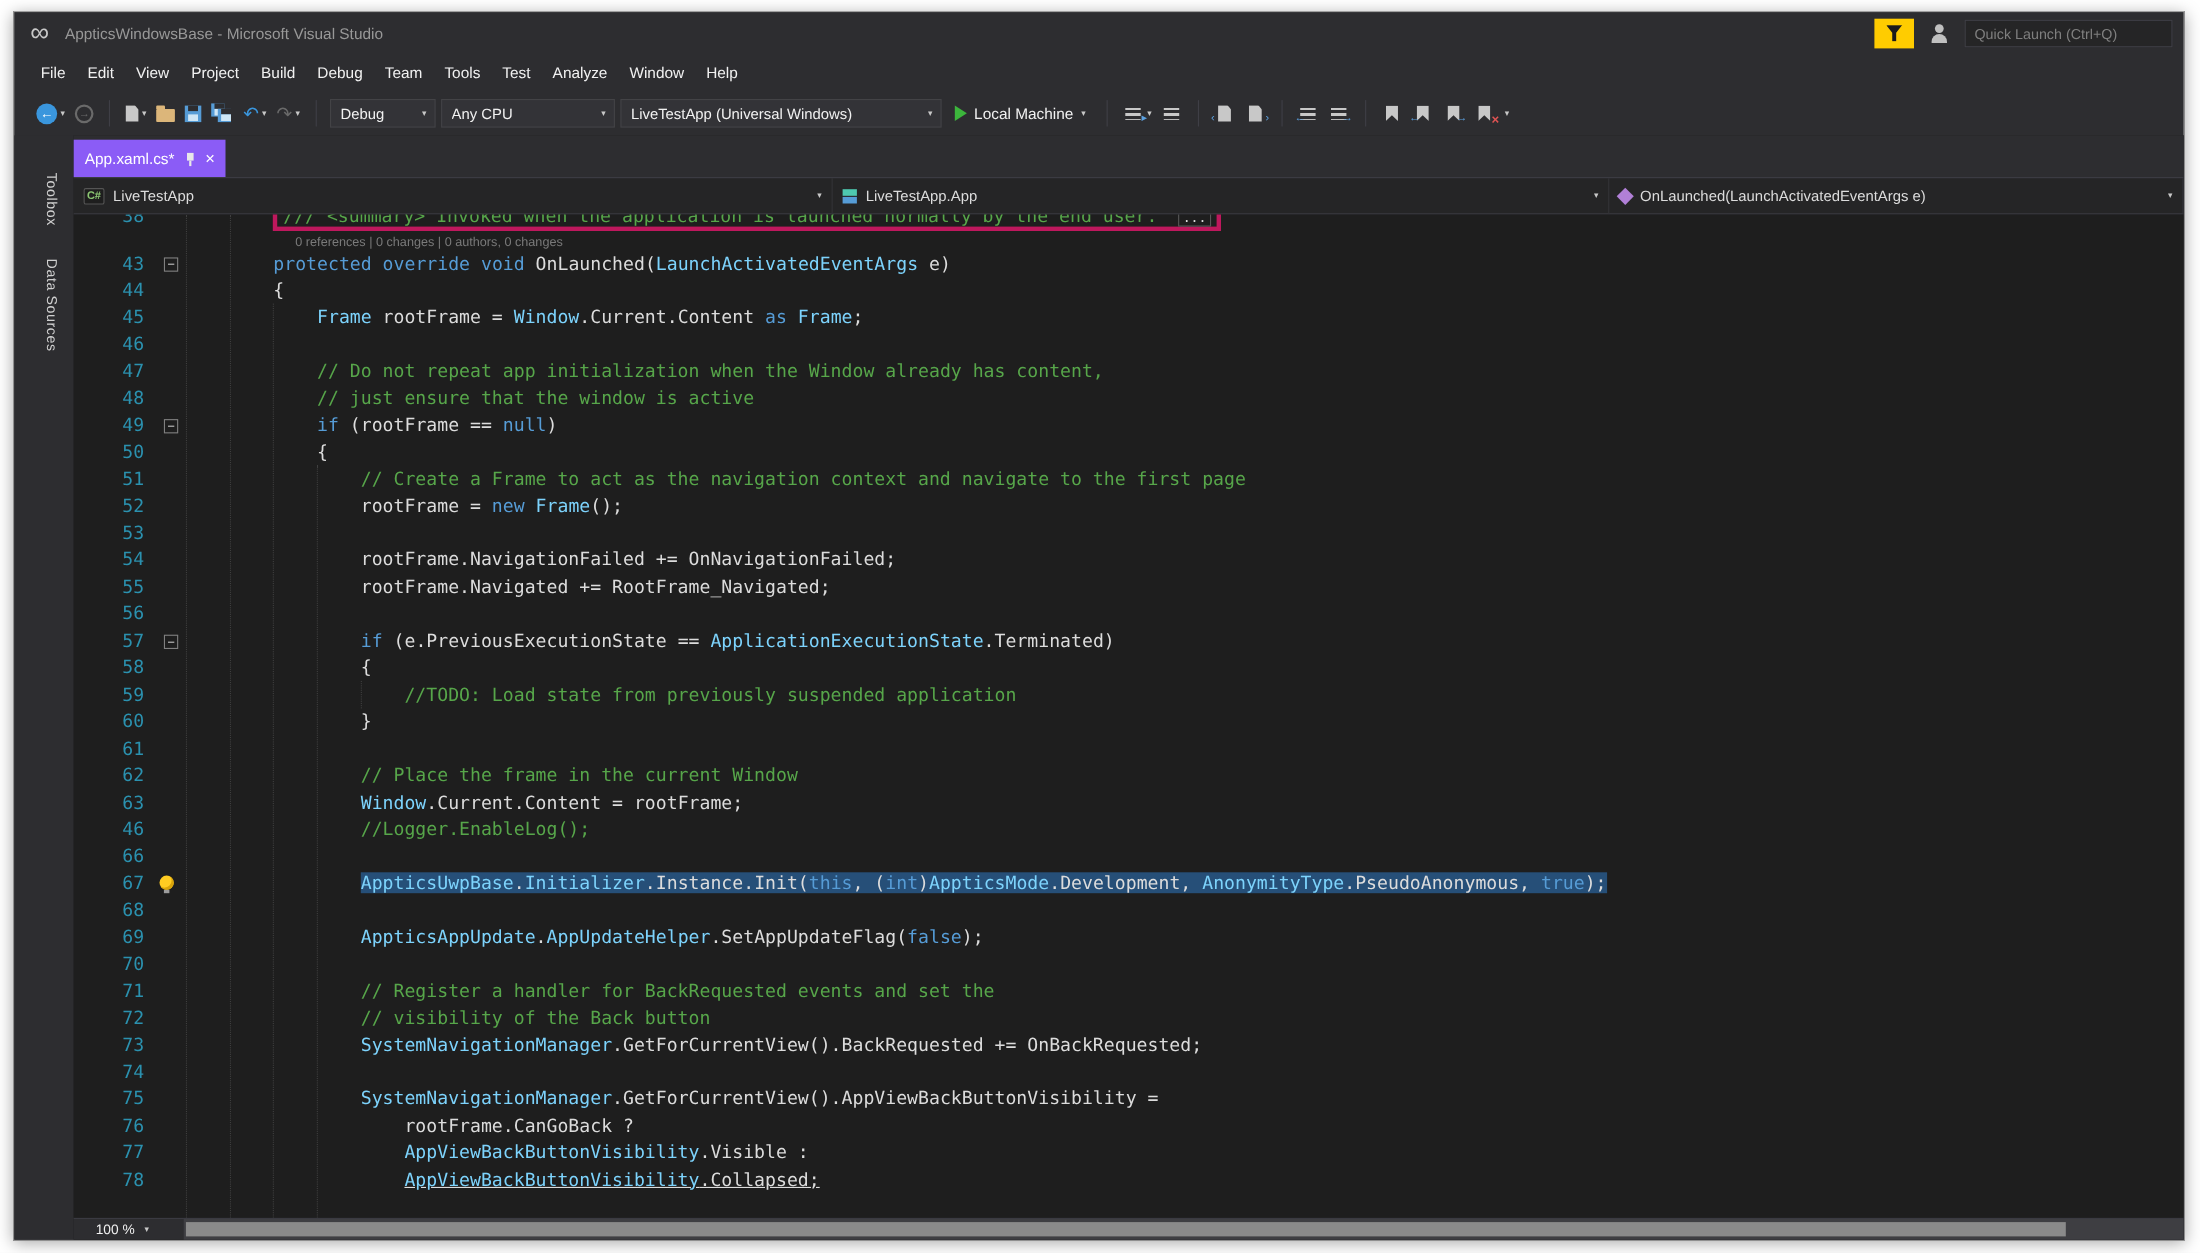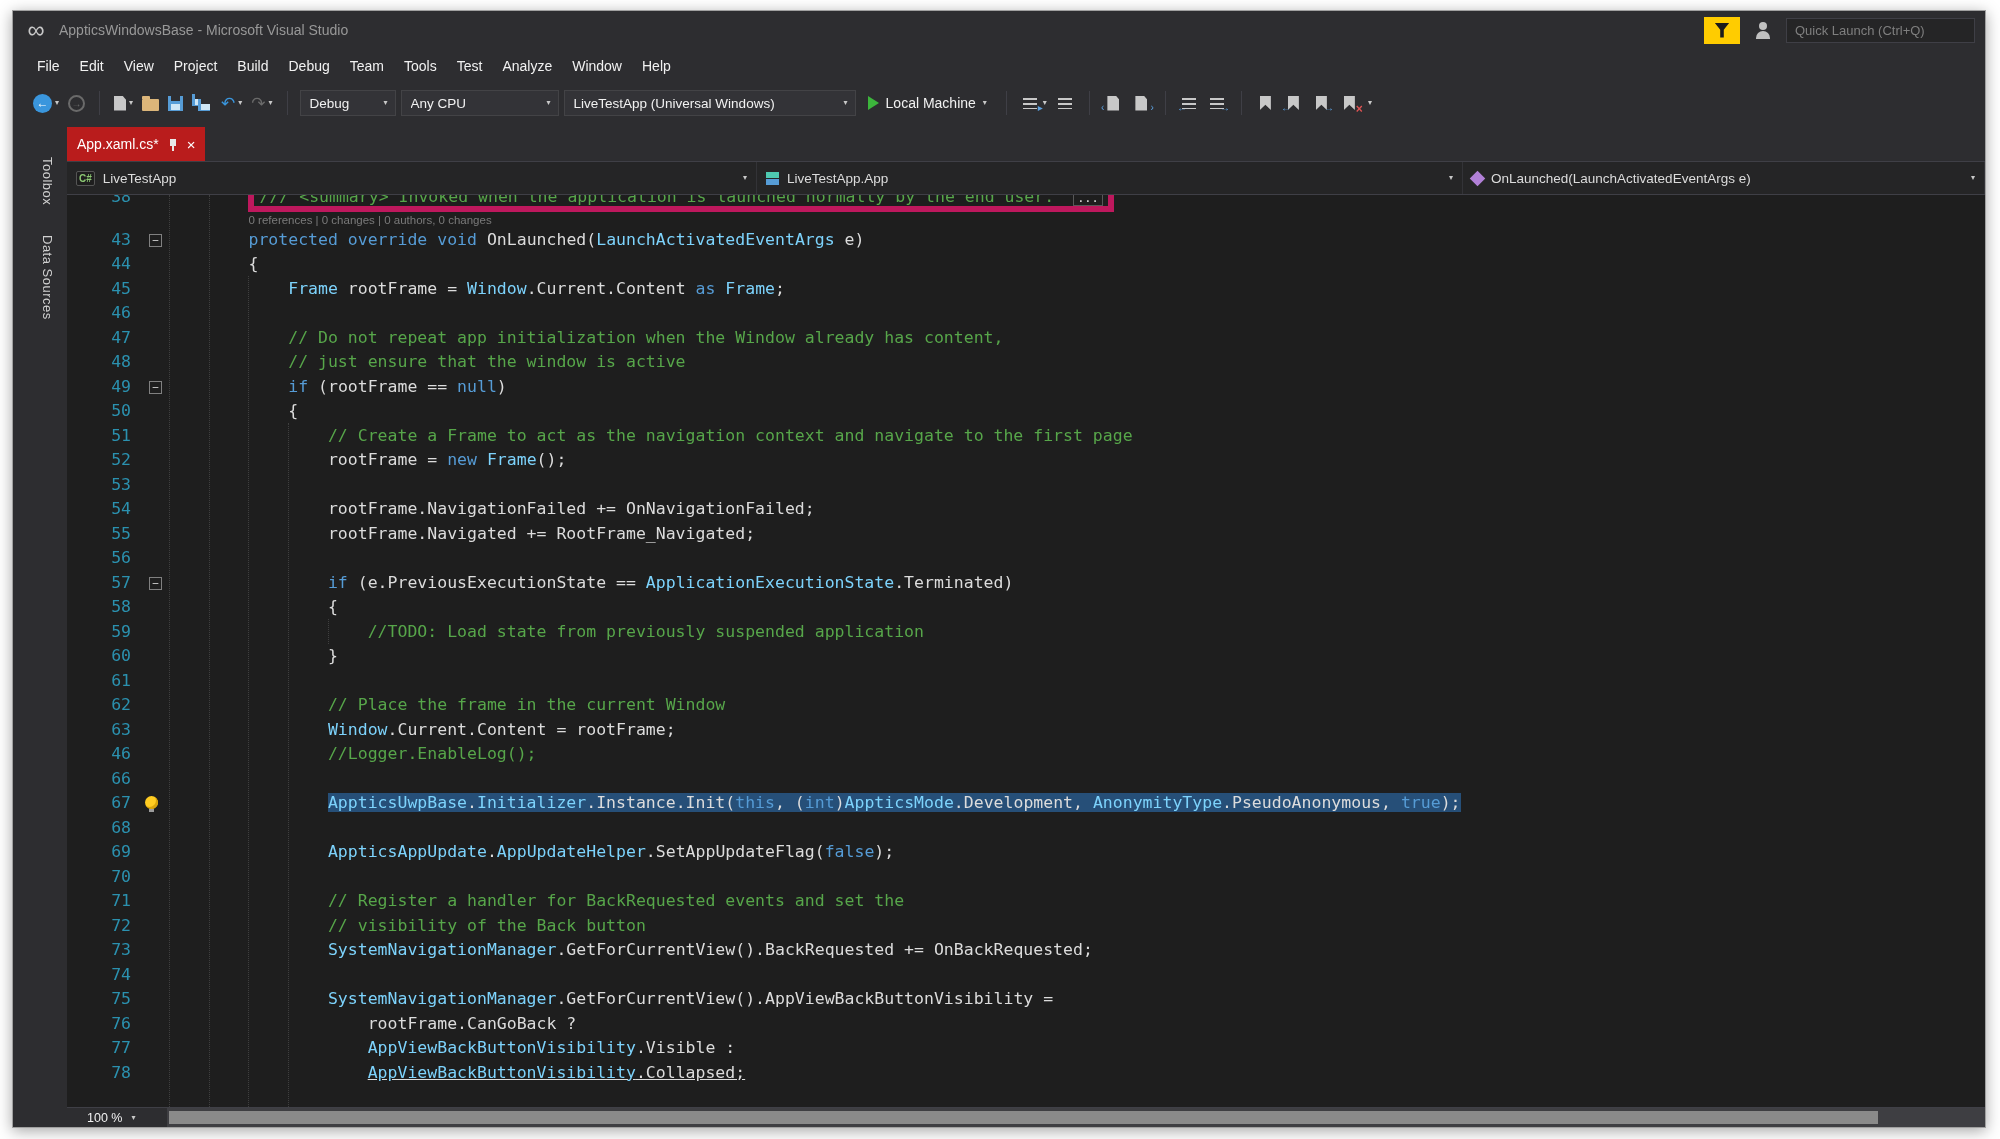--- a/index.html
+++ b/index.html
@@ -64,21 +64,21 @@
   .redx{position:absolute;right:-4px;bottom:-4px;color:#e05353;font-size:12px;font-weight:bold;}
 
   
   .main-row{flex:1;display:flex;min-height:0;padding-left:14px;background:#2d2d30;}
   .side-strip{width:40px;flex:none;display:flex;flex-direction:column;align-items:center;padding-top:34px;gap:30px;}
   .vtab{writing-mode:vertical-rl;color:#d0d0d0;font-size:13px;letter-spacing:.5px;cursor:default;}
 
   .editor-col{flex:1;display:flex;flex-direction:column;min-width:0;background:#1e1e1e;}
 
   .tabstrip{height:38px;flex:none;background:#2d2d30;display:flex;align-items:flex-end;}
-  .tab{height:34px;background:#b91c1c;color:#fff;display:flex;align-items:center;gap:9px;padding:0 10px;font-size:14px;}
+  .tab{height:34px;background:#8b5cf6;color:#fff;display:flex;align-items:center;gap:9px;padding:0 10px;font-size:14px;}
   .pin{position:relative;width:10px;height:13px;}
   .pin::before{content:"";position:absolute;top:1px;left:2px;width:6px;height:7px;background:#e8e8e8;}
   .pin::after{content:"";position:absolute;top:8px;left:4px;width:2px;height:5px;background:#e8e8e8;}
   .tab-close{font-size:15px;line-height:1;color:#fff;}
 
   .navbar{height:34px;flex:none;background:#252526;border-top:1px solid #3f3f46;border-bottom:1px solid #3f3f46;
     display:flex;align-items:stretch;font-size:13.5px;color:#dcdcdc;}
   .nav-seg{display:flex;align-items:center;gap:8px;padding:0 9px;border-right:1px solid #333337;flex:none;}
   .nav-seg .caret{margin-left:auto;}
   .nav-seg.grow{flex:1;}
@@ -98,22 +98,22 @@
   .cell{flex:none;}
   .cell.glyph{width:26px;}
   .cell.num{width:50px;text-align:right;padding-right:12px;color:#2b91af;}
   .cell.fold{width:26px;position:relative;}
   .cell.code{flex:1;min-width:0;white-space:pre;}
   .foldbox{position:absolute;left:6px;top:6px;width:13px;height:13px;border:1px solid #808080;background:#1e1e1e;
     color:#c8c8c8;font-size:11px;line-height:11px;text-align:center;}
   .bulb{position:absolute;left:2px;top:5px;width:13px;height:13px;border-radius:50%;background:#fc2;
     box-shadow:inset -2px -2px 0 #d9a40a;}
   .bulb::after{content:"";position:absolute;left:4px;bottom:-3px;width:5px;height:3px;background:#9c9c9c;}
-  .lens-text{font-family:"Liberation Sans",sans-serif;font-size:11.5px;color:#7a7a7a;line-height:18px;}
-  .sumbox{border:6px solid #be185d;padding:0 5px;}
+  .lens-text{font-family:"Liberation Sans",sans-serif;font-size:11.5px;color:#7a7a7a;line-height:18px;margin-left:20px;}
+  .sumbox{border:4px solid #be185d;padding:0 5px;}
   .ellbox{border:1px solid #585858;font-size:12px;padding:0 3px;margin-left:9px;color:#dcdcdc;}
   .selspan{background:#264f78;}
   .tk-kw{color:#569cd6;}
   .tk-ty{color:#7dd3fc;}
   .tk-cm{color:#57a64a;}
   .tk-pl{color:#dcdcdc;}
 
   
   .bottombar{height:20px;flex:none;background:#2d2d30;display:flex;align-items:center;border-top:1px solid #3f3f46;}
   .zoom{width:88px;flex:none;display:flex;align-items:center;gap:9px;padding:0 8px;color:#f1f1f1;font-size:12.5px;margin-left:12px;}

